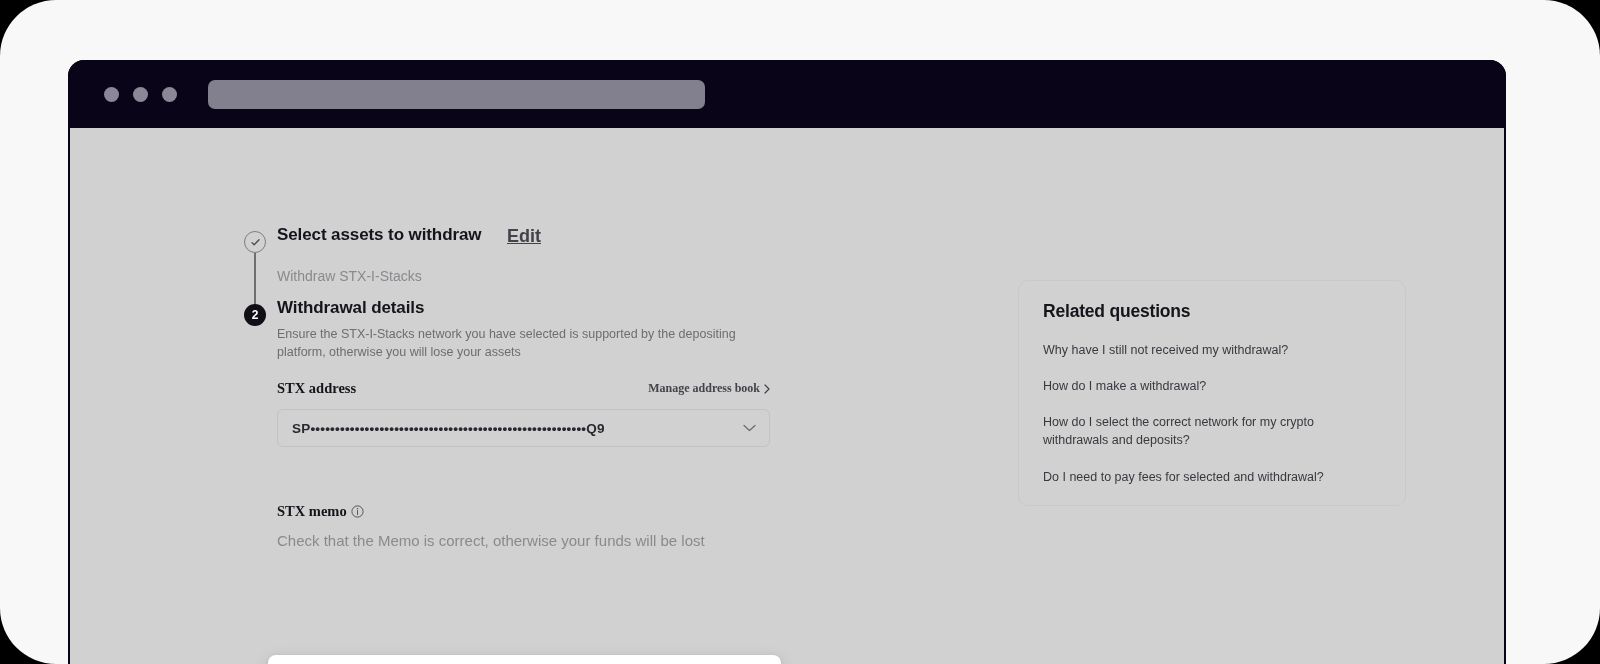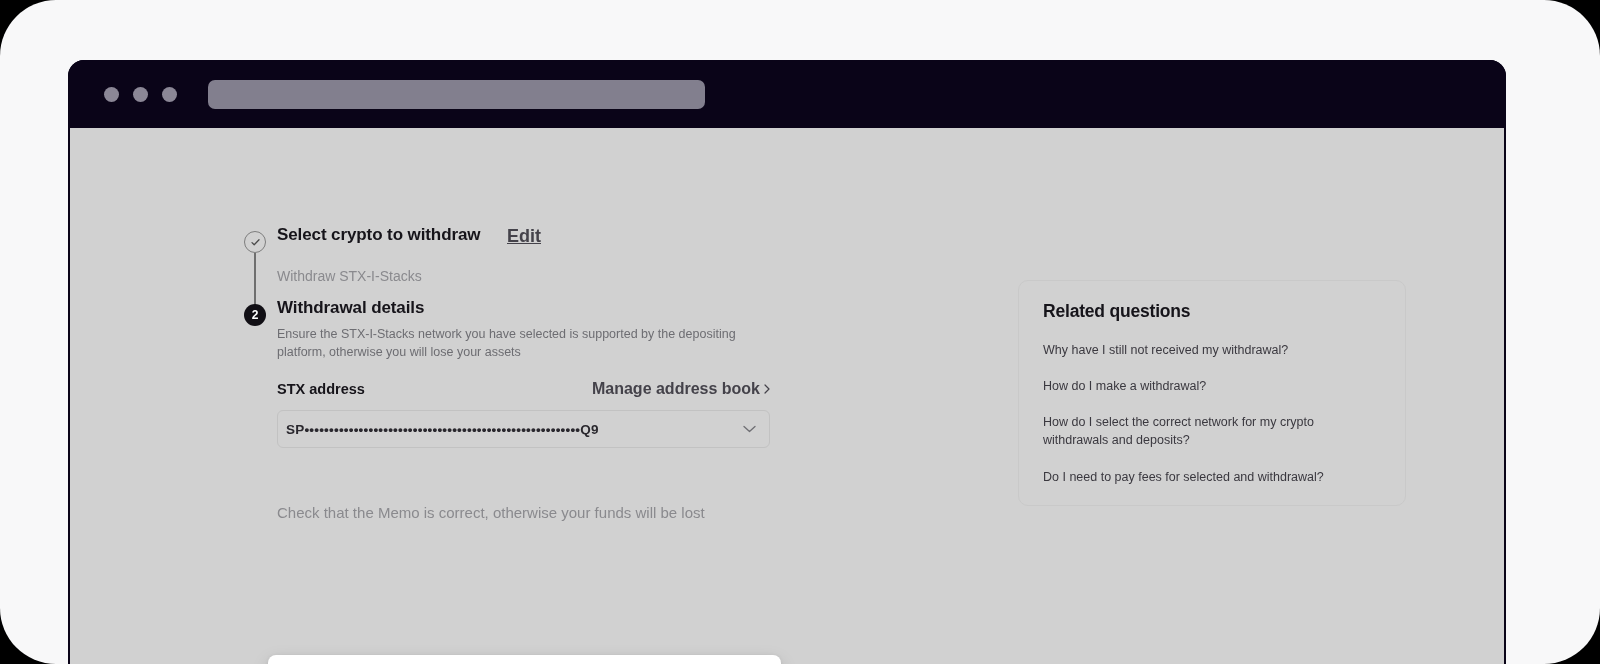--- a/index.html
+++ b/index.html
@@ -156,52 +156,53 @@
   }
 
   
   .form { position: absolute; left: 207px; top: 252px; width: 493px; }
 
   .field-label-row {
     display: flex;
     align-items: center;
     justify-content: space-between;
     margin-bottom: 12px;
+    font-family: Liberation Serif, serif;
   }
   .field-label {
     font-size: 14.5px;
     font-weight: 700;
     color: #16141a;
     display: flex;
     align-items: center;
     gap: 4px;
   }
   .info-icon { display:block; }
 
   .manage-link {
-    font-size: 16px;
+    font-size: 12px;
     font-weight: 700;
     color: #44424a;
     cursor: pointer;
     display: flex;
     align-items: center;
     gap: 4px;
     white-space: nowrap;
     padding-left: 40px;
   }
 
   .input-box {
     position: relative;
     height: 38px;
     border: 1px solid #c2c2c2;
     border-radius: 6px;
     background: #d1d1d1;
     display: flex;
     align-items: center;
-    padding: 0 8px;
+    padding: 0 14px;
     cursor: pointer;
   }
   .input-value {
     font-size: 13.5px;
     font-weight: 700;
     color: #2a282e;
     white-space: nowrap;
     overflow: hidden;
     letter-spacing: 0.2px;
     flex: 1;
@@ -285,21 +286,21 @@
         <div class="step-row">
 
           <span class="step-marker-check">
             <svg width="11" height="11" viewBox="0 0 11 11">
               <path d="M2 5.6 L4.2 7.8 L9 2.8" stroke="#4a4a4a" stroke-width="1.3" fill="none" stroke-linecap="round" stroke-linejoin="round"></path>
             </svg>
           </span>
 
           <span class="step-connector"></span>
 
-          <div class="step-title">Select crypto to withdraw</div>
+          <div class="step-title">Select assets to withdraw</div>
 
           <div class="edit-link">Edit</div>
 
           <div class="step-sub">Withdraw STX-I-Stacks</div>
 
           <span class="step-marker-num">2</span>
 
           <div class="step2-title">Withdrawal details</div>
 
           <div class="step2-desc">Ensure the STX-I-Stacks network you have selected is supported by the depositing platform, otherwise you will lose your assets</div>
@@ -319,20 +320,30 @@
         </div>
 
         <div class="input-box">
           <span class="input-value">SP••••••••••••••••••••••••••••••••••••••••••••••••••••••••Q9</span>
           <svg class="input-chevron" width="13" height="8" viewBox="0 0 13 8">
             <path d="M1 1.5 L6.5 6.5 L12 1.5" stroke="#6e6e73" stroke-width="1.3" fill="none" stroke-linecap="round" stroke-linejoin="round"></path>
           </svg>
         </div>
 
         <div class="memo-block">
+          <div class="field-label-row">
+            <span class="field-label">
+              <span>STX memo</span>
+              <svg class="info-icon" width="13" height="13" viewBox="0 0 13 13">
+                <circle cx="6.5" cy="6.5" r="5.6" stroke="#55535a" stroke-width="1" fill="none"></circle>
+                <circle cx="6.5" cy="3.7" r="0.75" fill="#55535a"></circle>
+                <path d="M6.5 5.6 L6.5 9.5" stroke="#55535a" stroke-width="1" stroke-linecap="round"></path>
+              </svg>
+            </span>
+          </div>
 
 
           <div class="helper-text">Check that the Memo is correct, otherwise your funds will be lost</div>
         </div>
       </div>
 
       <div class="network-card">
         
         
       </div>

